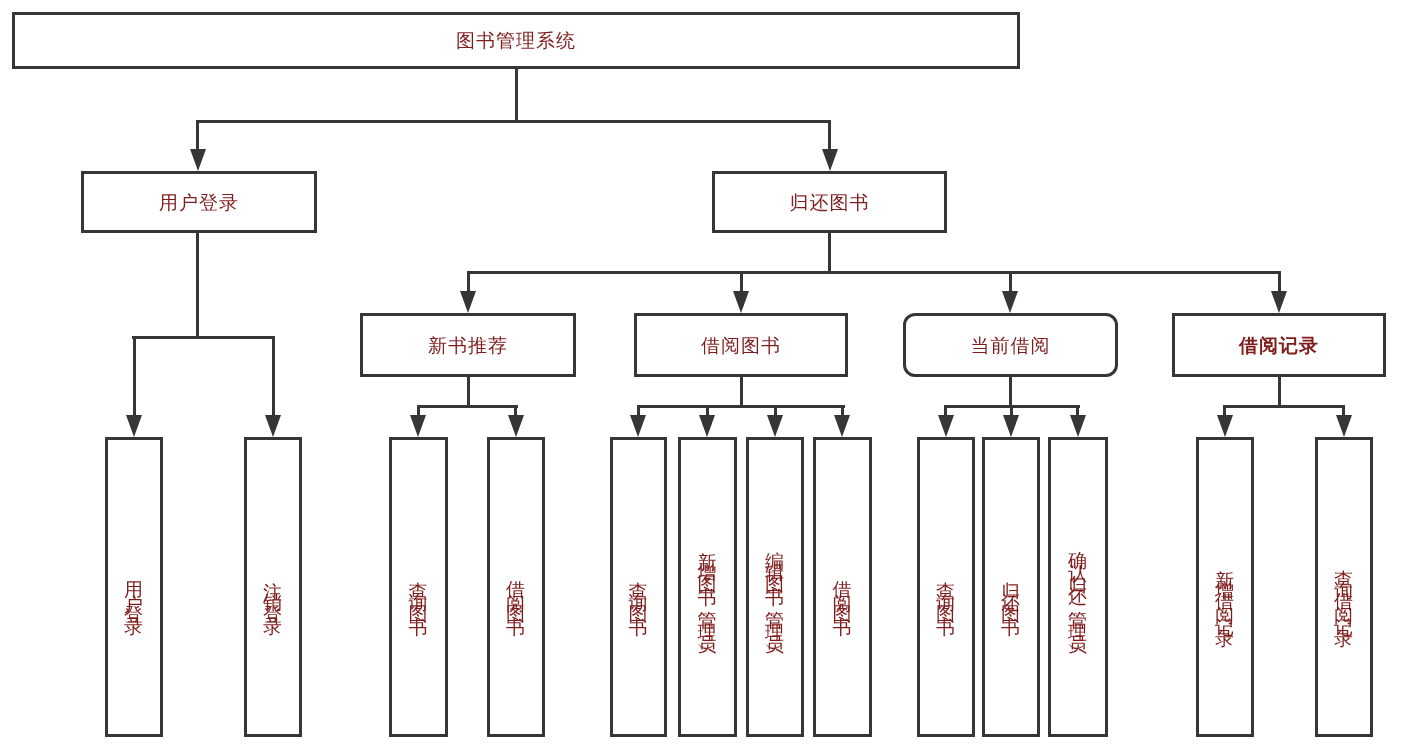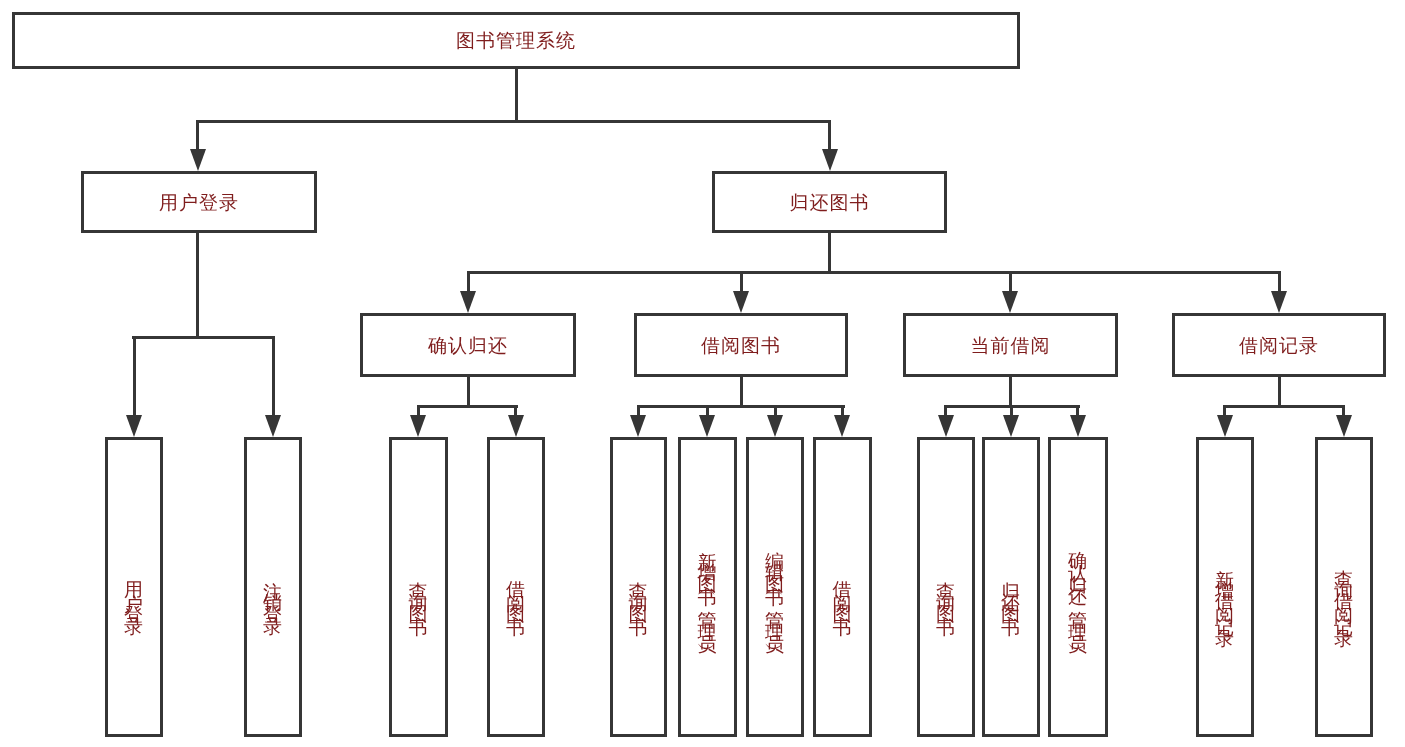--- a/index.html
+++ b/index.html
@@ -55,22 +55,22 @@
     letter-spacing: 1px;
     white-space: nowrap;
   }
 
   
   #b-root   { left: 12px;  top: 12px;  width: 1008px; height: 57px; }
   #b-login  { left: 81px;  top: 171px; width: 236px;  height: 62px; }
   #b-mgmt   { left: 712px; top: 171px; width: 235px;  height: 62px; }
   #b-rec    { left: 360px; top: 313px; width: 216px;  height: 64px; }
   #b-borrow { left: 634px; top: 313px; width: 214px;  height: 64px; }
-  #b-cur    { left: 903px; top: 313px; width: 215px;  height: 64px; }
-  #b-hist   { left: 1172px;top: 313px; width: 214px;  height: 64px; }
+  #b-cur    { left: 903px; top: 313px; width: 215px;  height: 64px; border-radius: 12px; }
+  #b-hist   { left: 1172px;top: 313px; width: 214px;  height: 64px; font-weight: bold; }
 
   .leaf { top: 437px; height: 300px; width: 58px; }
   #f-1  { left: 105px; }
   #f-2  { left: 244px; }
   #f-3  { left: 389px; width: 59px; }
   #f-4  { left: 487px; }
   #f-5  { left: 610px; width: 57px; }
   #f-6  { left: 678px; width: 59px; }
   #f-7  { left: 746px; }
   #f-8  { left: 813px; width: 59px; }
@@ -141,21 +141,21 @@
   #a-f13 { left: 1336px; top: 415px; }
 </style>
 </head>
 <body>
 
 <div class="stage">
 
   <div class="box" id="b-root">图书管理系统</div>
   <div class="box" id="b-login">用户登录</div>
   <div class="box" id="b-mgmt">归还图书</div>
-  <div class="box" id="b-rec">确认归还</div>
+  <div class="box" id="b-rec">新书推荐</div>
   <div class="box" id="b-borrow">借阅图书</div>
   <div class="box" id="b-cur">当前借阅</div>
   <div class="box" id="b-hist">借阅记录</div>
 
   <div class="box leaf" id="f-1">用户登录</div>
   <div class="box leaf" id="f-2">注销登录</div>
   <div class="box leaf" id="f-3">查询图书</div>
   <div class="box leaf" id="f-4">借阅图书</div>
   <div class="box leaf" id="f-5">查询图书</div>
   <div class="box leaf" id="f-6">新增图书（管理员）</div>

